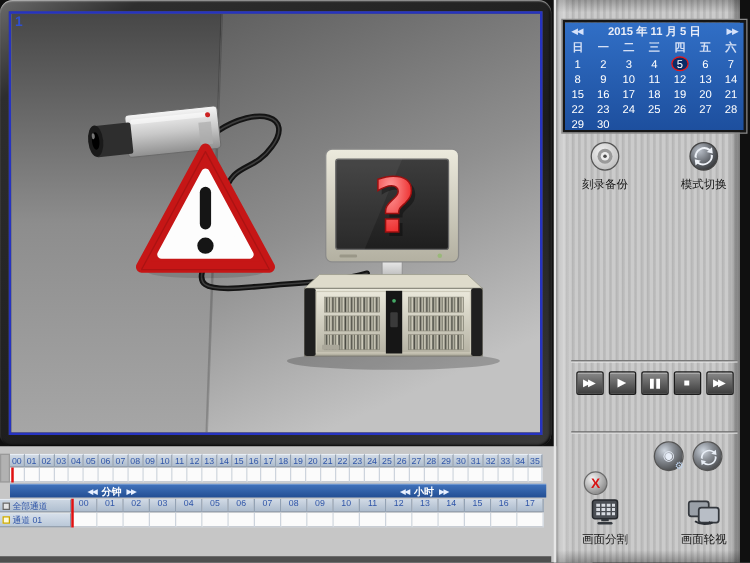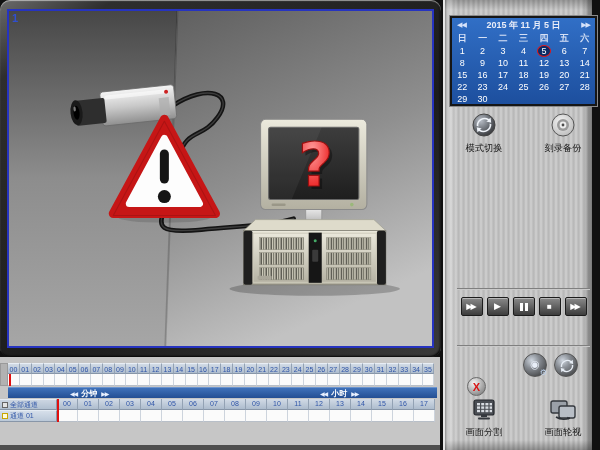--- a/index.html
+++ b/index.html
@@ -10,21 +10,21 @@
   
   #main-frame { left:0; top:0; width:441px; height:357px;
     background:linear-gradient(145deg,#6a6a6a 0%,#2e2e2e 12%,#1c1c1c 60%,#3a3a3a 100%);
     border-radius:10px; box-shadow:inset 0 1px 1px rgba(255,255,255,.55), inset -1px -1px 2px rgba(0,0,0,.9); }
   #video-area { left:7px; top:9px; width:427px; height:339px; border:2px solid #2633c0;
     background:#555; overflow:hidden; }
   #video-area svg { display:block; width:100%; height:100%; }
   #chan-label { left:3px; top:1px; color:#2f4fd0; font-size:11px; font-weight:bold; z-index:5; }
 
   
-  #timeline { left:0; top:357px; width:440px; height:93px; background:#c6c6c6; overflow:hidden; }
+  #timeline { left:0; top:357px; width:474px; height:93px; background:#c6c6c6; overflow:hidden; }
   #tl-gutter { left:0; top:6px; width:8px; height:23px; background:#b2b2b2; border:1px solid #9a9a9a; }
   .tl-row { position:absolute; left:8px; display:flex; overflow:hidden; width:433px; }
   #tl-min-head { top:6px; height:11px; }
   #tl-min-track { top:17px; height:12px; }
   .min-cell { width:11.85px; flex:0 0 11.85px; font-size:7px; line-height:11px; text-align:center;
     color:#2f55a8; background:linear-gradient(#d2dbe6,#adbccd); border-right:1px solid #93a2b4;
     border-top:1px solid #e8eef5; border-bottom:1px solid #8896a8; }
   .min-track-cell { width:11.85px; flex:0 0 11.85px; background:#fbfbfb;
     border-right:1px solid #cdd4dd; border-bottom:1px solid #b8bfc8; }
   #tl-band { top:30px; left:8px; width:429px; height:11px; position:absolute;
@@ -428,47 +428,47 @@
         <span class="day-cell"><span class="d"></span></span>
         <span class="day-cell"><span class="d"></span></span>
         <span class="day-cell"><span class="d"></span></span>
       </div>
   </div>
 
   <div class="abs icon-btn-row" id="toolbar">
     <div class="icon-btn">
       <svg width="28" height="26" viewBox="0 0 28 26">
         <defs>
-            <radialGradient id="sph1" cx="0.35" cy="0.3" r="0.9">
-          <stop offset="0" stop-color="#b9bfc8"></stop>
-              <stop offset="0.55" stop-color="#5c6066"></stop>
-              <stop offset="1" stop-color="#222"></stop>
-        </radialGradient>
-          </defs>
-        <circle cx="14" cy="13" r="11" fill="url(#sph1)" stroke="#444"></circle>
-        <path d="M8.5,14.5 A6,6 0 0 1 18,8.5 l-1.8,1 5,1.2 -0.6,-5 -1.6,1.4 A8,8 0 0 0 6.6,13.8 Z" fill="#eef2f8"></path>
-        <path d="M19.5,11.5 A6,6 0 0 1 10,17.5 l1.8,-1 -5,-1.2 0.6,5 1.6,-1.4 A8,8 0 0 0 21.4,12.2 Z" fill="#eef2f8"></path>
-      </svg>
-      <span class="lbl">模式切换</span>
-    </div>
-    <div class="icon-btn">
-      <svg width="28" height="26" viewBox="0 0 28 26">
-        <defs>
             <radialGradient id="cdg" cx="0.4" cy="0.35" r="0.9">
           <stop offset="0" stop-color="#f2f2f2"></stop>
               <stop offset="0.7" stop-color="#c2c2c2"></stop>
               <stop offset="1" stop-color="#8e8e8e"></stop>
         </radialGradient>
           </defs>
         <circle cx="14" cy="13" r="11" fill="url(#cdg)" stroke="#555"></circle>
         <circle cx="14" cy="13" r="6" fill="#9a9a9a"></circle>
         <circle cx="14" cy="13" r="3.4" fill="#ededed"></circle>
         <circle cx="14" cy="13" r="1.4" fill="#4a4a4a"></circle>
       </svg>
       <span class="lbl">刻录备份</span>
+    </div>
+    <div class="icon-btn">
+      <svg width="28" height="26" viewBox="0 0 28 26">
+        <defs>
+            <radialGradient id="sph1" cx="0.35" cy="0.3" r="0.9">
+          <stop offset="0" stop-color="#b9bfc8"></stop>
+              <stop offset="0.55" stop-color="#5c6066"></stop>
+              <stop offset="1" stop-color="#222"></stop>
+        </radialGradient>
+          </defs>
+        <circle cx="14" cy="13" r="11" fill="url(#sph1)" stroke="#444"></circle>
+        <path d="M8.5,14.5 A6,6 0 0 1 18,8.5 l-1.8,1 5,1.2 -0.6,-5 -1.6,1.4 A8,8 0 0 0 6.6,13.8 Z" fill="#eef2f8"></path>
+        <path d="M19.5,11.5 A6,6 0 0 1 10,17.5 l1.8,-1 -5,-1.2 0.6,5 1.6,-1.4 A8,8 0 0 0 21.4,12.2 Z" fill="#eef2f8"></path>
+      </svg>
+      <span class="lbl">模式切换</span>
     </div>
   </div>
 
   <div class="abs divider" id="divider1"></div>
 
   <div class="abs" id="playback">
     <div class="pb-btn">
         <span class="pb-g dbl">▶▶</span>
       </div>
     <div class="pb-btn">

